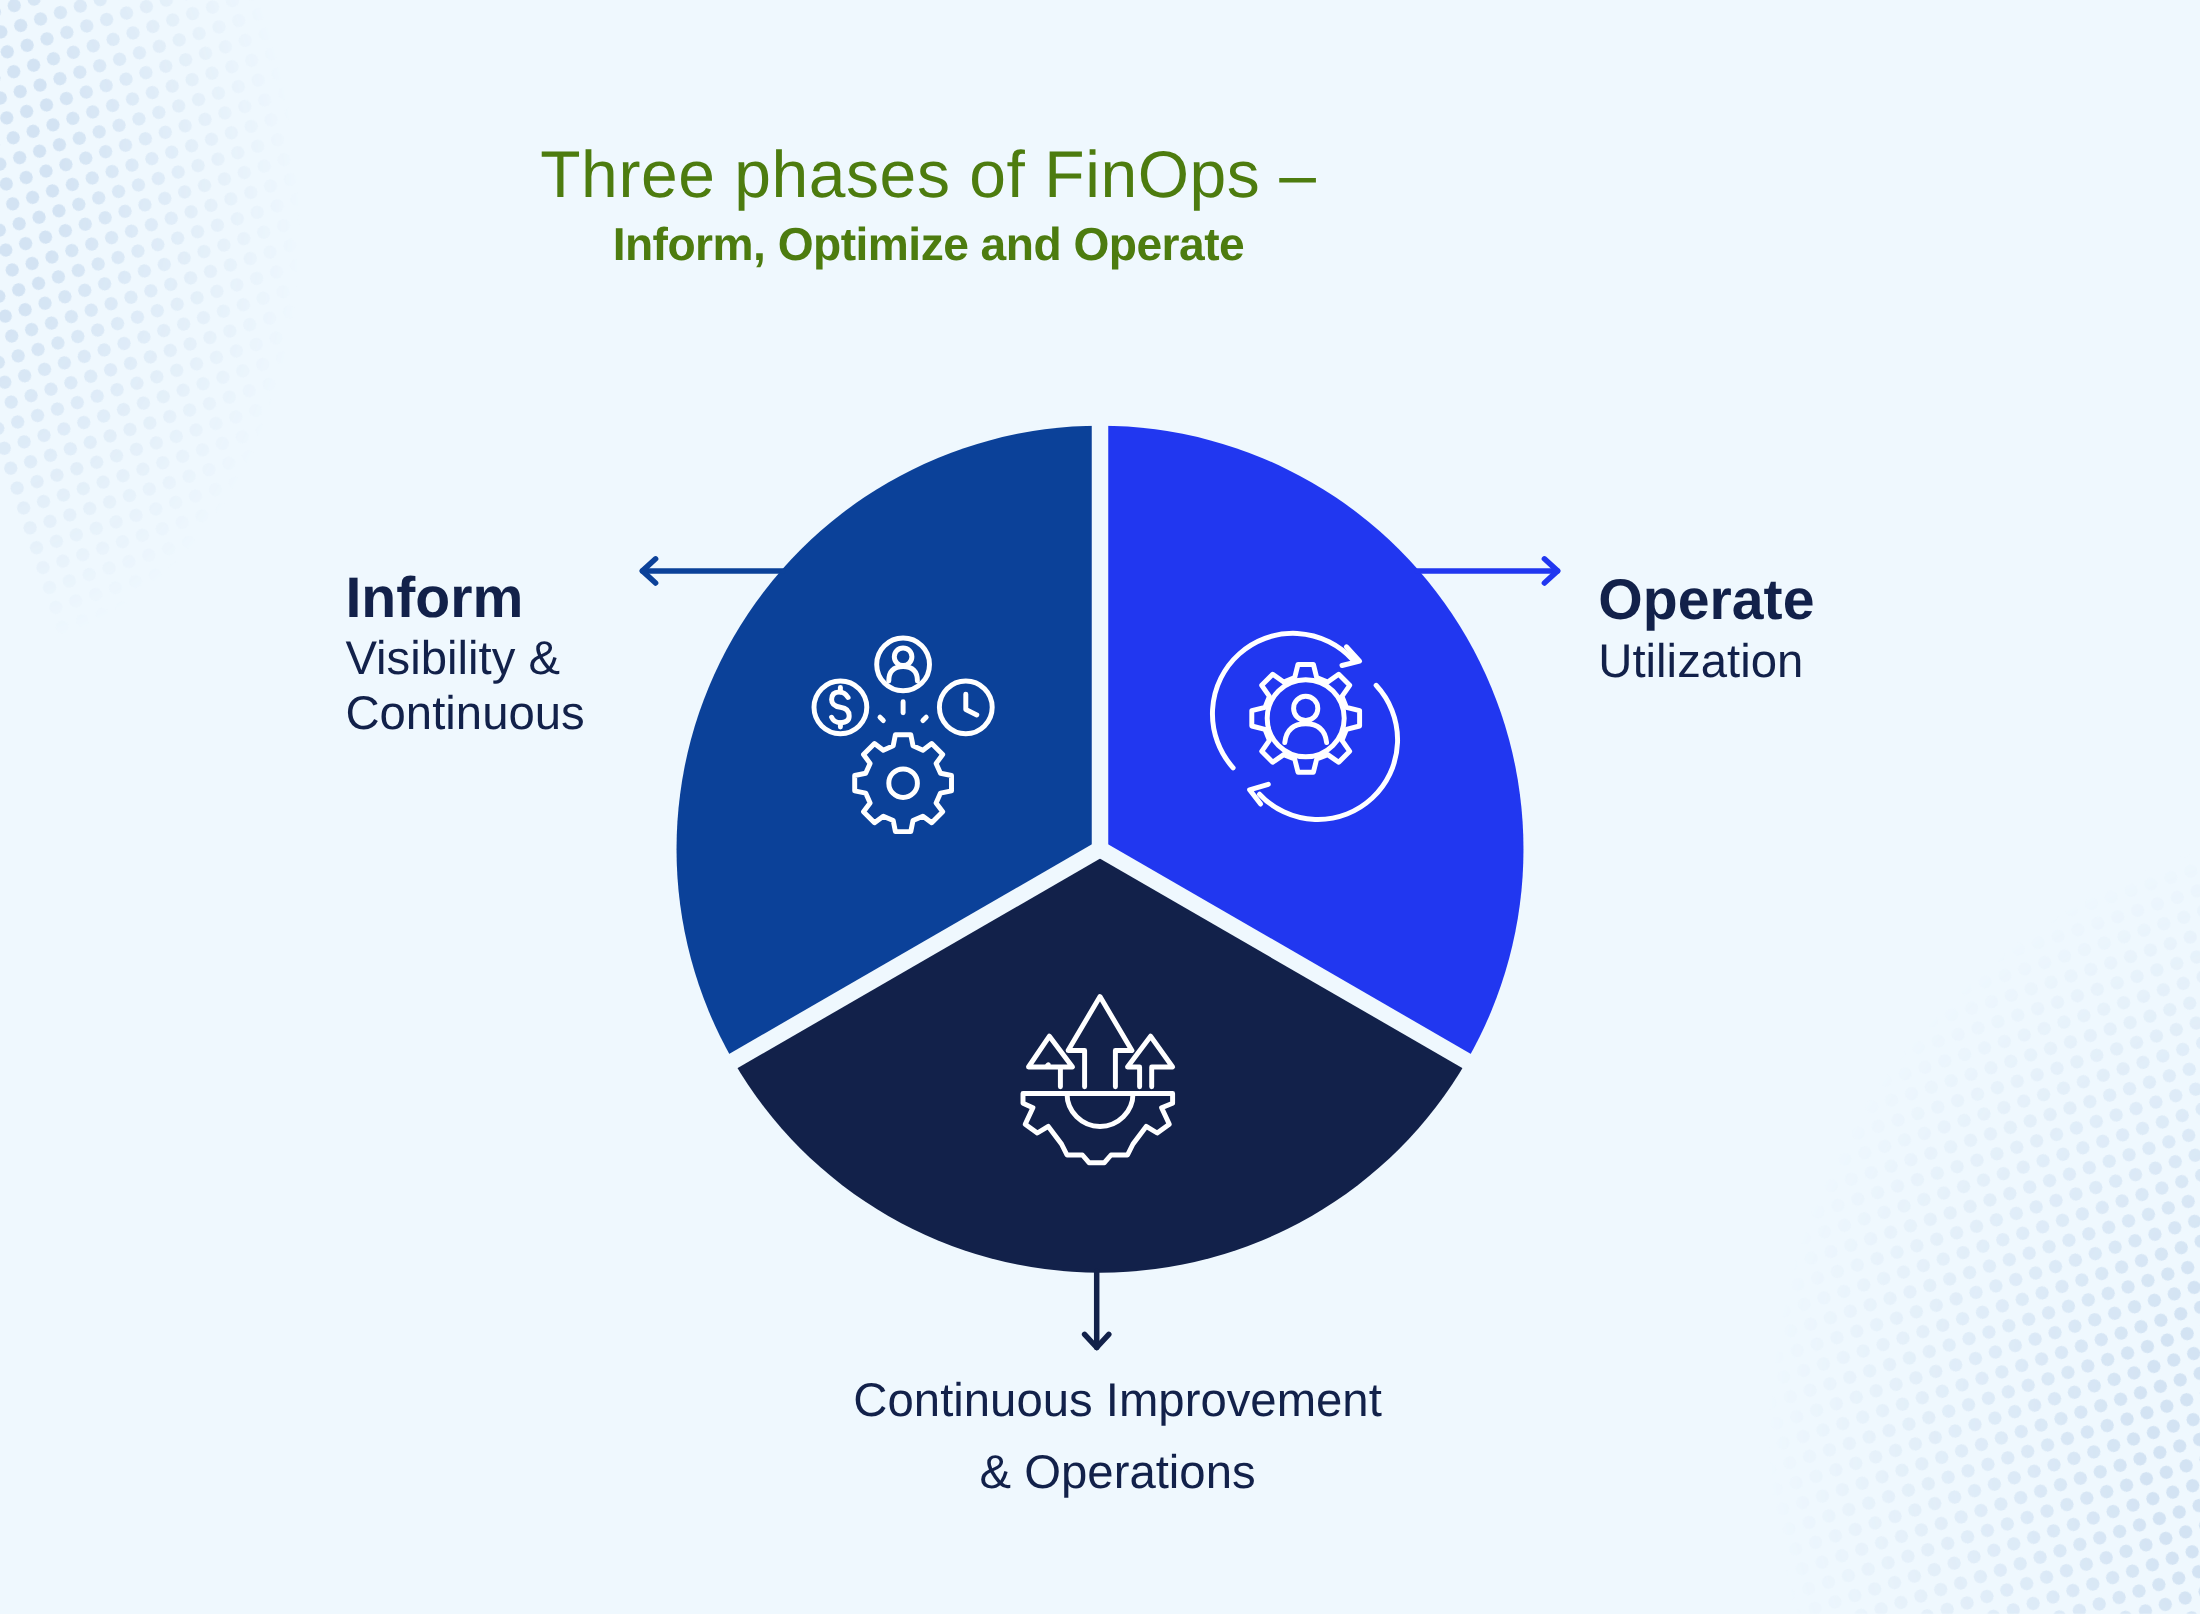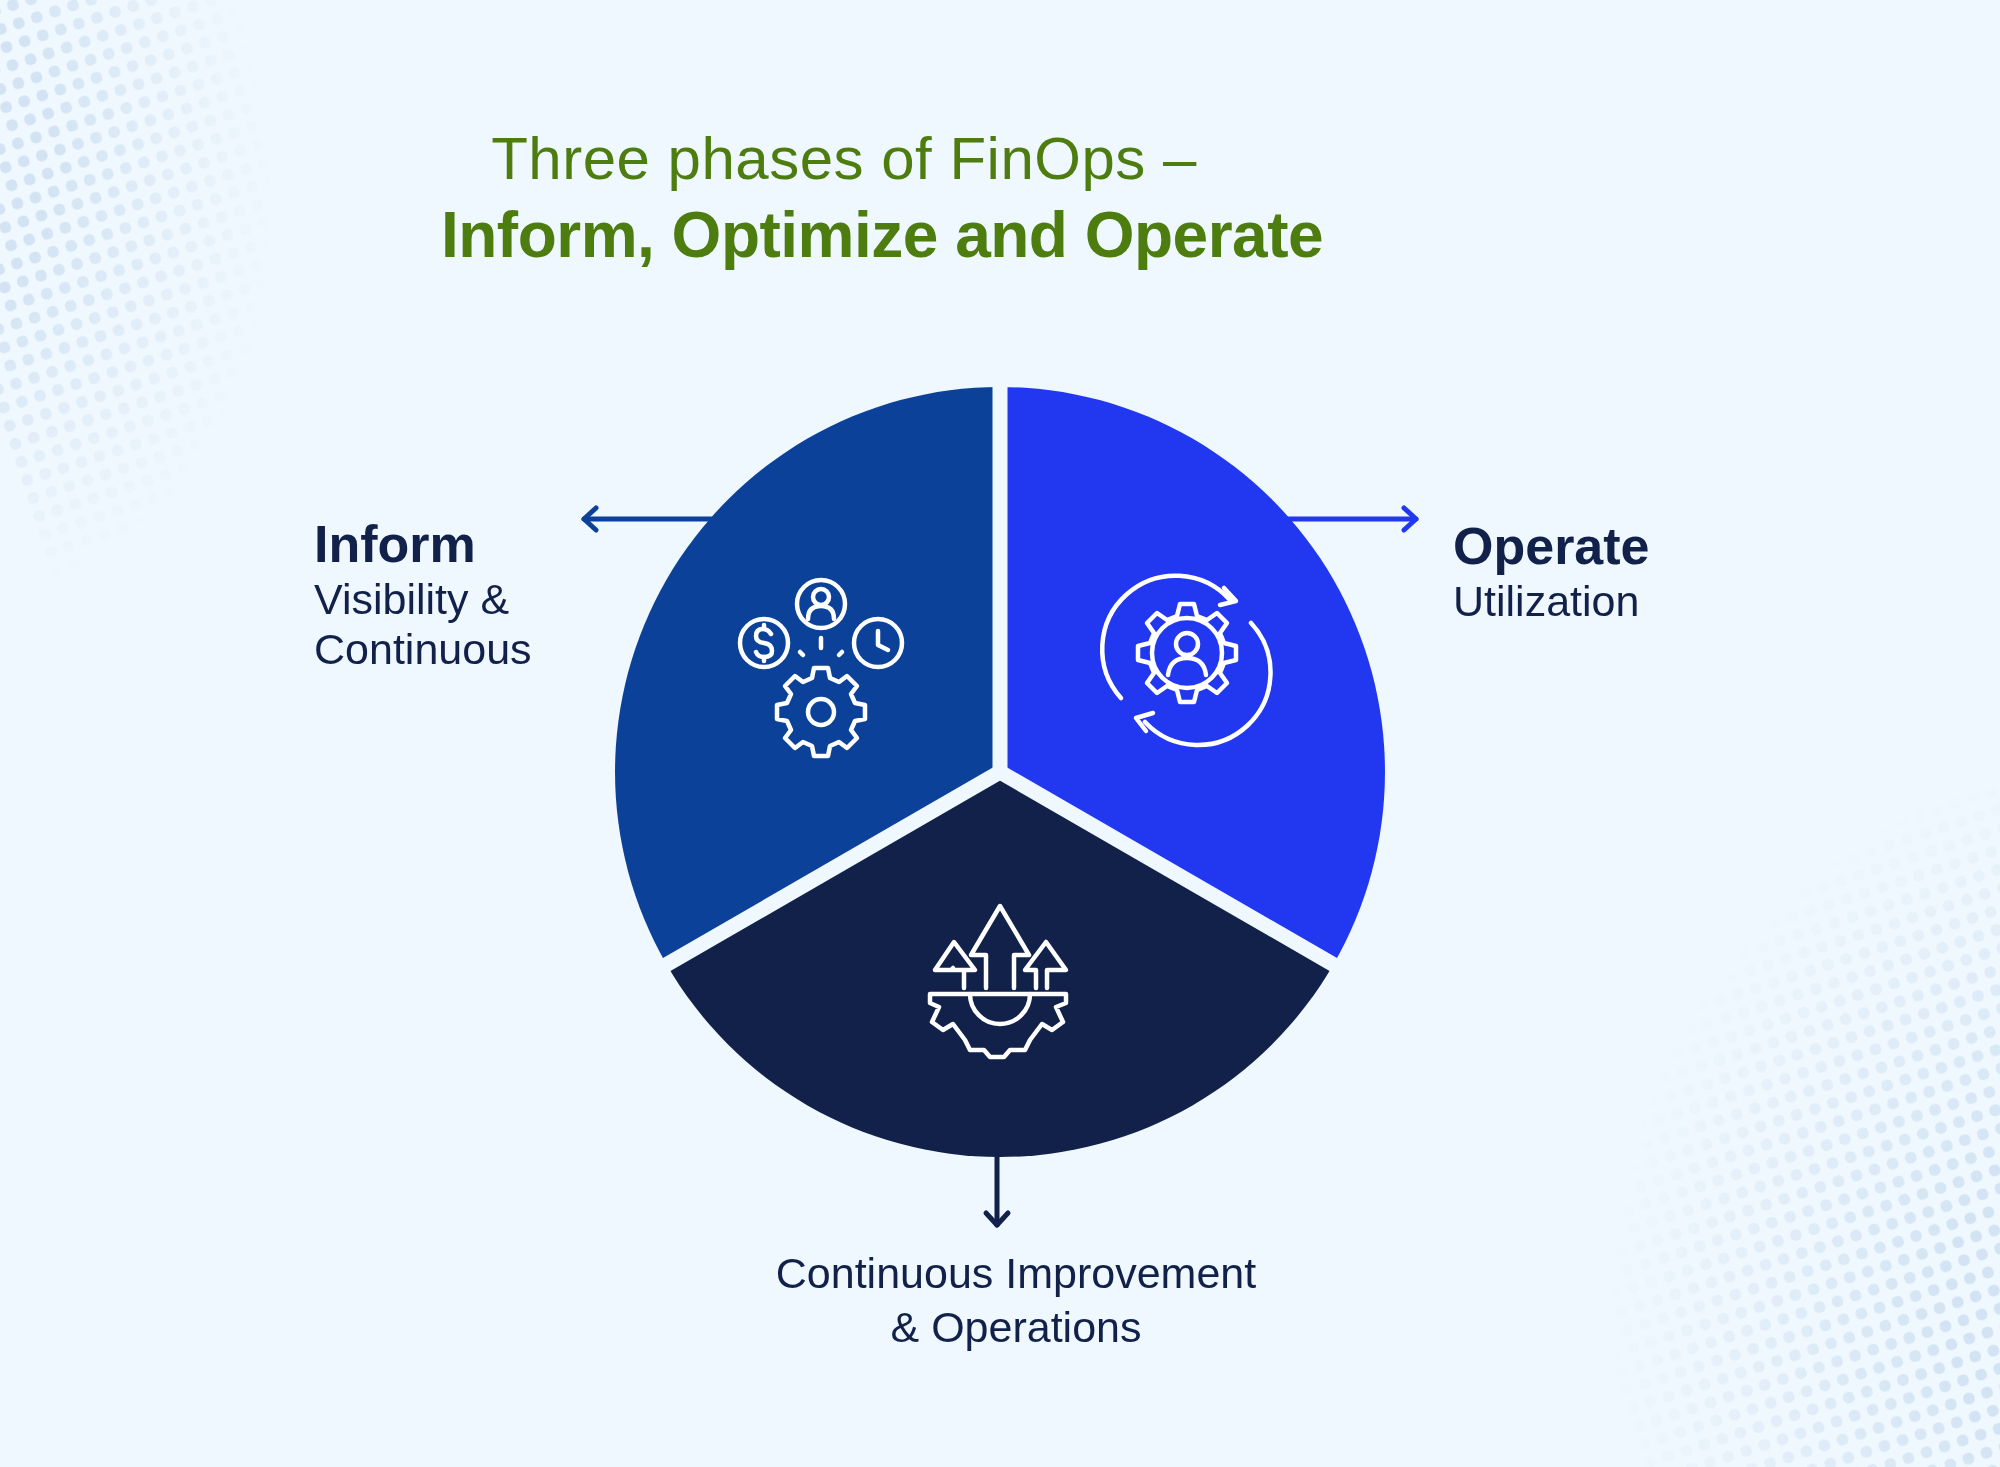--- a/index.html
+++ b/index.html
@@ -22,21 +22,21 @@
   .dots-br {
     left:1400px; top:780px; width:700px; height:760px;
     transform: rotate(-18deg);
     -webkit-mask-image: radial-gradient(ellipse 620px 620px at 100% 85%, #000 35%, rgba(0,0,0,0.5) 65%, transparent 90%);
     mask-image: radial-gradient(ellipse 620px 620px at 100% 85%, #000 35%, rgba(0,0,0,0.5) 65%, transparent 90%);
   }
   .title {
     position:absolute; left:0; width:1688px; text-align:center; color:#4d7c0f;
   }
   .title-line1 { top:124px; font-size:60px; font-weight:400; letter-spacing:0.5px; }
-  .title-line2 { top:198px; font-size:64px; font-weight:700; letter-spacing:-0.5px;padding-left:38px; }
+  .title-line2 { top:198px; font-size:42px; font-weight:700; letter-spacing:-0.5px; }
   svg.diagram { position:absolute; left:0; top:0; }
   .label { position:absolute; color:#12214a; }
   .label .head { font-weight:700; font-size:52px; line-height:60px;margin-top:26px; }
   .label .sub { font-size:43px; line-height:50px; font-weight:400; }
   .label-inform { left:314px; top:488px; }
   .label-optimize { left:1453px; top:490px; }
   .label-operate { left:716px; width:600px; top:1230px; text-align:center; }
   .label-operate .sub { margin-top:18px; }
 </style>
 </head>
@@ -123,14 +123,14 @@
   <div class="sub">Continuous</div>
 </div>
 
 <div class="label label-optimize">
   <div class="head">Operate</div>
   <div class="sub">Utilization</div>
 </div>
 
 <div class="label label-operate">
   <div class="sub">Continuous Improvement</div>
-  <div class="sub" style="margin-top:4px">&amp; Operations</div>
+  <div class="sub" style="margin-top:16px">&amp; Operations</div>
 </div>
 
 </body></html>

